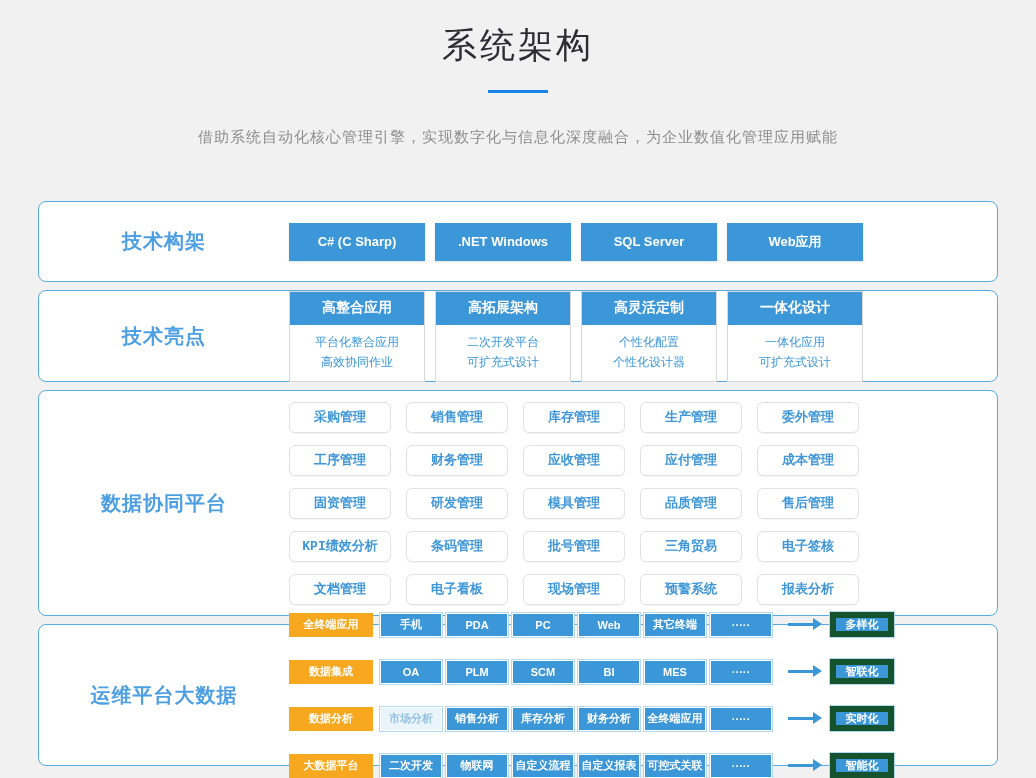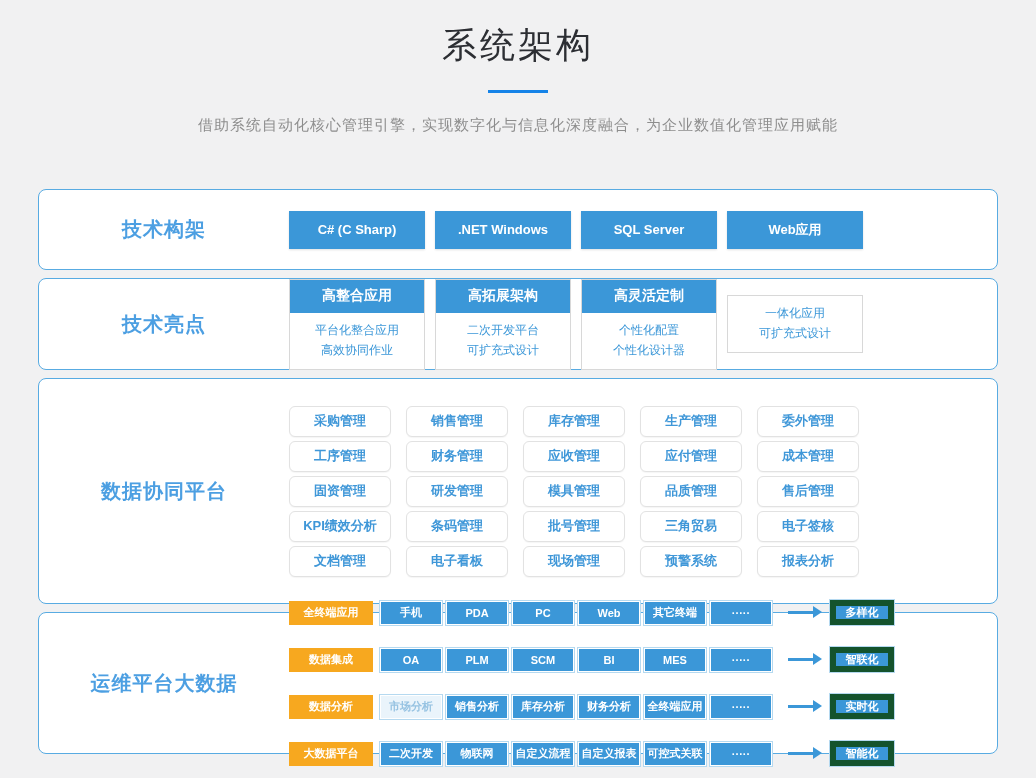--- a/index.html
+++ b/index.html
@@ -6,21 +6,21 @@
   body {
     background: #f1f1f2;
     font-family: "Liberation Sans", "DejaVu Sans", sans-serif;
   }
   .page { width: 1036px; height: 778px; position: relative; overflow: hidden; background: #f1f1f2; }
 
   
   .hero { text-align: center; padding-top: 22px; }
   .hero-title { font-size: 35px; font-weight: 500; color: #2c2e33; letter-spacing: 3px; }
   .hero-underline { width: 60px; height: 3px; background: #1583e8; margin: 21px auto 0; }
-  .hero-subtitle { margin-top: 23px; font-size: 15px; color: #8d8d8d; letter-spacing: 1px; }
+  .hero-subtitle { margin-top: 35px; font-size: 15px; color: #8d8d8d; letter-spacing: 1px; }
 
   
   .panel {
     width: 960px; margin: 0 auto 8px; background: #ffffff;
     border: 1px solid #58abe2; border-radius: 8px;
     display: flex; align-items: center;
   }
   .panel-1 { margin-top: 54px; height: 81px; }
   .panel-2 { height: 92px; }
   .panel-3 { height: 226px; }
@@ -43,21 +43,21 @@
   .hl-row { display: flex; gap: 10px; align-items: center; }
   .hl-card { width: 136px; background: #fff; border: 1px solid #d8d8d8; cursor: pointer; }
   .hl-head {
     height: 33px; background: #3b97d8; color: #fff; font-size: 14px; font-weight: bold;
     display: flex; align-items: center; justify-content: center;
   }
   .hl-body { padding: 7px 0 9px; }
   .hl-line { font-size: 12px; color: #3b97d8; line-height: 20px; text-align: center; }
 
   
-  .module-grid { display: grid; grid-template-columns: repeat(5, 102px); gap: 4px 15px; }
+  .module-grid { display: grid; grid-template-columns: repeat(5, 102px); gap: 12px 15px; font-family: Liberation Mono, monospace; }
   .module-btn {
     height: 31px; background: #fff; border: 1px solid #e2e2e2; border-radius: 6px;
     color: #3f97d8; font-size: 13px; font-weight: bold;
     display: flex; align-items: center; justify-content: center;
     box-shadow: 0 1px 1px rgba(0,0,0,0.04); cursor: pointer; white-space: nowrap;
   }
 
   
   .bd-rows { display: flex; flex-direction: column; gap: 22px; }
   .bd-row { display: flex; align-items: center; gap: 4px; }
@@ -125,20 +125,21 @@
         </div>
       </div>
       <div class="hl-card">
         <div class="hl-head">高灵活定制</div>
         <div class="hl-body">
           <div class="hl-line">个性化配置</div>
           <div class="hl-line">个性化设计器</div>
         </div>
       </div>
       <div class="hl-card">
+        <div class="hl-head">一体化设计</div>
         <div class="hl-body">
           <div class="hl-line">一体化应用</div>
           <div class="hl-line">可扩充式设计</div>
         </div>
       </div>
     </div>
   </div>
 
   <div class="panel panel-3">
     <div class="panel-label">数据协同平台</div>

